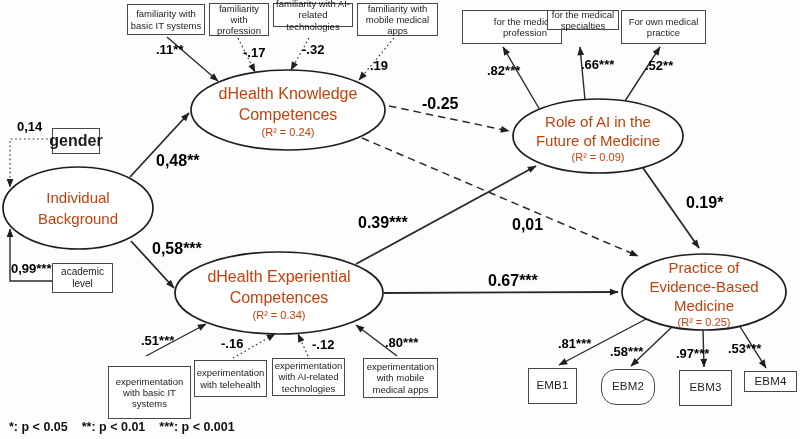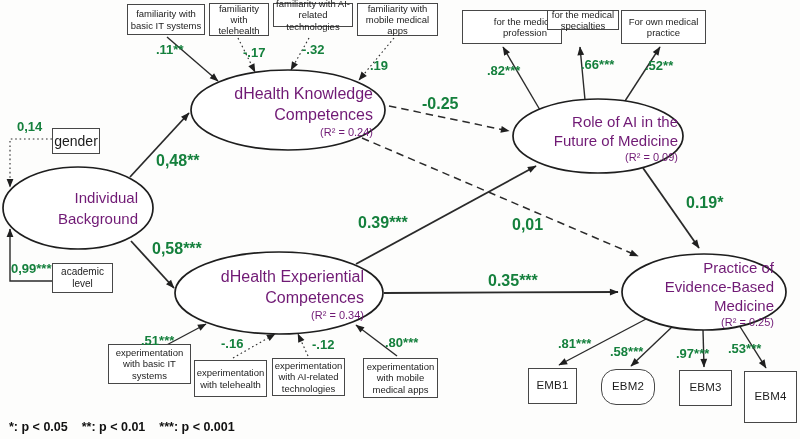--- a/index.html
+++ b/index.html
@@ -3,26 +3,26 @@
 <meta charset="utf-8">
 <style>
   html,body{margin:0;padding:0;background:#fff;}
   .fig{position:relative;width:800px;height:439px;background:#fdfdfc;overflow:hidden;
        font-family:"Liberation Sans", sans-serif;color:#1a1a1a;}
   .fig svg{position:absolute;left:0;top:0;}
   .box{position:absolute;border:1.4px solid #474747;background:#fff;
        display:flex;align-items:center;justify-content:center;text-align:center;
        font-size:9.5px;line-height:1.18;color:#1c1c1c;padding:1px 2px;box-sizing:border-box;}
   .ebox{font-size:11.5px;letter-spacing:.2px;}
-  .latent-label{position:absolute;text-align:right;color:#701a75;}
+  .latent-label{position:absolute;text-align:center;color:#c2410c;}
   .latent-label .ln{font-size:16px;line-height:21px;font-weight:500;}
   .latent-label .ln-sm{font-size:15px;line-height:19px;font-weight:500;}
   .latent-label .r2{font-size:11px;line-height:15px;font-weight:400;}
   .ib .ln{font-size:15px;line-height:21px;}
-  .lbl{position:absolute;font-weight:600;color:#15803d;white-space:nowrap;}
+  .lbl{position:absolute;font-weight:600;color:#000000;white-space:nowrap;}
   .load{font-size:13px;}
   .struct{font-size:16px;}
   .footnote{position:absolute;left:9px;top:420px;display:flex;gap:14px;
             font-size:12.5px;font-weight:600;color:#111;}
 </style>
 </head>
 <body>
 
 <div class="fig">
 
@@ -95,40 +95,40 @@
     <div class="r2">(R² = 0.09)</div>
   </div>
   <div class="latent-label" style="left:634px;top:258px;width:140px;">
     <div class="ln-sm">Practice of</div>
     <div class="ln-sm">Evidence-Based</div>
     <div class="ln-sm">Medicine</div>
     <div class="r2">(R² = 0.25)</div>
   </div>
 
   <div class="box" style="left:127px;top:4px;width:78px;height:31px;">familiarity with basic IT systems</div>
-  <div class="box" style="left:209px;top:3px;width:60px;height:33px;">familiarity with telehealth</div>
+  <div class="box" style="left:209px;top:3px;width:60px;height:33px;">familiarity with profession</div>
   <div class="box" style="left:273px;top:3px;width:80px;height:24px;">familiarity with AI-related technologies</div>
   <div class="box" style="left:357px;top:3px;width:81px;height:33px;">familiarity with mobile medical apps</div>
 
   <div class="box" style="left:462px;top:10px;width:100px;height:34px;padding-left:28px;">for the medical profession</div>
   <div class="box" style="left:547px;top:10px;width:72px;height:20px;">for the medical specialties</div>
   <div class="box" style="left:621px;top:10px;width:85px;height:34px;">For own medical practice</div>
 
-  <div class="box" style="left:52px;top:128px;width:48px;height:26px;font-size:14px;">gender</div>
+  <div class="box" style="left:52px;top:128px;width:48px;height:26px;font-size:16px;font-weight:bold;">gender</div>
   <div class="box" style="left:52px;top:263px;width:61px;height:30px;font-size:10px;">academic level</div>
 
-  <div class="box" style="left:108px;top:344px;width:83px;height:40px;">experimentation with basic IT systems</div>
+  <div class="box" style="left:108px;top:366px;width:83px;height:53px;">experimentation with basic IT systems</div>
   <div class="box" style="left:194px;top:360px;width:73px;height:37px;">experimentation with telehealth</div>
   <div class="box" style="left:272px;top:358px;width:73px;height:38px;">experimentation with AI-related technologies</div>
   <div class="box" style="left:363px;top:358px;width:75px;height:40px;">experimentation with mobile medical apps</div>
 
   <div class="box ebox" style="left:528px;top:368px;width:49px;height:36px;">EMB1</div>
   <div class="box ebox" style="left:601px;top:369px;width:54px;height:36px;border-radius:15px;">EBM2</div>
   <div class="box ebox" style="left:679px;top:370px;width:53px;height:36px;">EBM3</div>
-  <div class="box ebox" style="left:744px;top:371px;width:53px;height:52px;">EBM4</div>
+  <div class="box ebox" style="left:744px;top:371px;width:53px;height:21px;">EBM4</div>
 
   <div class="lbl load" style="left:156px;top:42px;">.11**</div>
   <div class="lbl load" style="left:243px;top:45px;">-.17</div>
   <div class="lbl load" style="left:302px;top:42px;">-.32</div>
   <div class="lbl load" style="left:370px;top:58px;">.19</div>
   <div class="lbl load" style="left:487px;top:63px;">.82***</div>
   <div class="lbl load" style="left:581px;top:57px;">.66***</div>
   <div class="lbl load" style="left:645px;top:58px;">.52**</div>
   <div class="lbl load" style="left:17px;top:119px;">0,14</div>
   <div class="lbl load" style="left:11px;top:261px;">0,99***</div>
@@ -139,21 +139,21 @@
   <div class="lbl load" style="left:558px;top:336px;">.81***</div>
   <div class="lbl load" style="left:610px;top:344px;">.58***</div>
   <div class="lbl load" style="left:676px;top:346px;">.97***</div>
   <div class="lbl load" style="left:728px;top:341px;">.53***</div>
 
   <div class="lbl struct" style="left:156px;top:152px;">0,48**</div>
   <div class="lbl struct" style="left:152px;top:240px;">0,58***</div>
   <div class="lbl struct" style="left:422px;top:95px;">-0.25</div>
   <div class="lbl struct" style="left:512px;top:216px;">0,01</div>
   <div class="lbl struct" style="left:358px;top:214px;">0.39***</div>
-  <div class="lbl struct" style="left:488px;top:272px;">0.35***</div>
+  <div class="lbl struct" style="left:488px;top:272px;">0.67***</div>
   <div class="lbl struct" style="left:686px;top:194px;">0.19*</div>
 
   <div class="footnote">
     <span>*: p &lt; 0.05</span>
     <span>**: p &lt; 0.01</span>
     <span>***: p &lt; 0.001</span>
   </div>
 
 </div>
 

